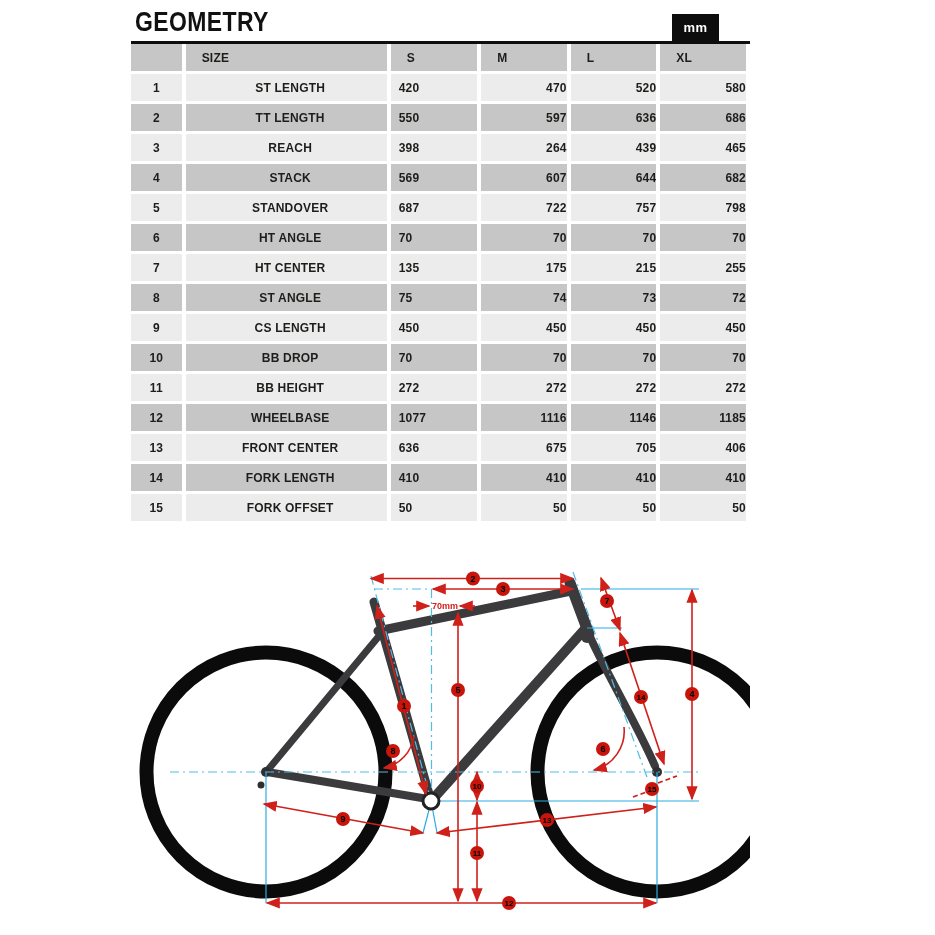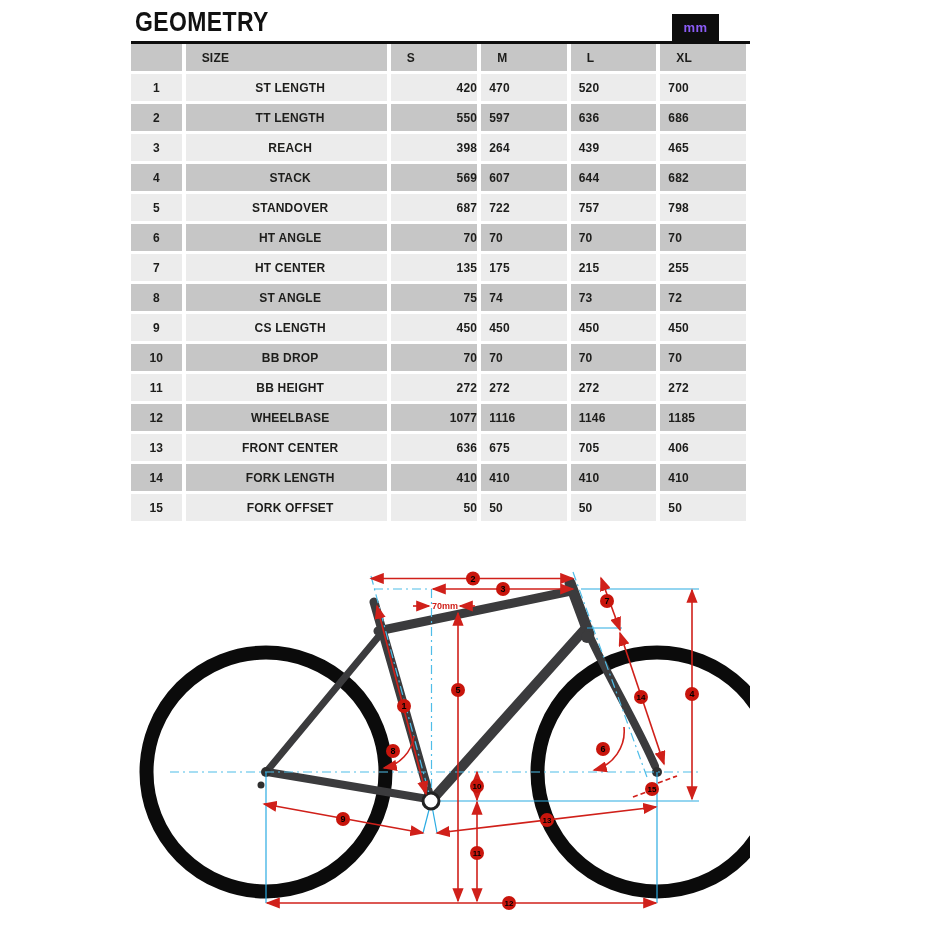--- a/index.html
+++ b/index.html
@@ -3,33 +3,33 @@
 <meta charset="utf-8">
 <style>
   html,body{margin:0;padding:0;background:#fff;}
   .page{position:relative;width:750px;height:935px;background:#fff;overflow:hidden;
         font-family:"Liberation Sans",sans-serif;}
   
   .title{position:absolute;left:135px;top:6px;font-size:28px;font-weight:700;color:#111;
          letter-spacing:.5px;transform:scaleX(.82);transform-origin:left top;white-space:nowrap;}
   .rule{position:absolute;left:131px;top:41px;width:659px;height:3px;background:#0d0d0d;}
   .badge{position:absolute;left:672px;top:14px;width:47px;height:27px;background:#0d0d0d;
-         color:#8b5cf6;font-size:13px;font-weight:700;display:flex;align-items:center;justify-content:center;
+         color:#ffffff;font-size:13px;font-weight:700;display:flex;align-items:center;justify-content:center;
          letter-spacing:.5px;}
   
   .geo-table{position:absolute;left:127px;top:41px;border-collapse:separate;border-spacing:4px 3px;
              table-layout:fixed;}
   .geo-table th,.geo-table td{height:27px;padding:0;font-size:12px;font-weight:700;color:#1d1d1b;
              letter-spacing:.2px;vertical-align:middle;overflow:hidden;white-space:nowrap;}
   .geo-table th{background:#c6c6c6;text-align:left;padding-left:16px;}
   .geo-table th.c-num{padding-left:0;}
   .c-num{width:64px;text-align:center;}
   .c-label{width:220px;text-align:center;padding-left:8px;}
-  .c-val{width:88px;text-align:left;padding-left:8px;}
-  .c-val-s{width:89px;text-align:right;padding-left:8px;}
+  .c-val{width:88px;text-align:right;padding-left:8px;}
+  .c-val-s{width:89px;text-align:left;padding-left:8px;}
   tr.r-light td{background:#ececec;}
   tr.r-dark td{background:#c6c6c6;}
   .geo-table td.c-label,.geo-table td.c-val,.geo-table td.c-val-s{padding-left:8px;}
   
   .diagram{position:absolute;left:0;top:535px;}
   .frame-t{stroke:#3b3b3d;fill:none;stroke-linecap:round;}
   .cy{stroke:#2aabe2;stroke-width:1.2;fill:none;}
   .cyd{stroke:#4fbde8;stroke-width:1.2;fill:none;stroke-dasharray:9 4 2 4;}
   .rd{stroke:#d0201a;stroke-width:1.6;fill:none;}
   .rdd{stroke:#d0201a;stroke-width:1.8;fill:none;stroke-dasharray:5 3;}
@@ -60,21 +60,21 @@
         <th class="c-val">XL</th>
       </tr>
     </thead>
     <tbody>
         <tr class="r-light">
           <td class="c-num">1</td>
           <td class="c-label">ST LENGTH</td>
           <td class="c-val-s">420</td>
           <td class="c-val">470</td>
           <td class="c-val">520</td>
-          <td class="c-val">700</td>
+          <td class="c-val">580</td>
         </tr>
         <tr class="r-dark">
           <td class="c-num">2</td>
           <td class="c-label">TT LENGTH</td>
           <td class="c-val-s">550</td>
           <td class="c-val">597</td>
           <td class="c-val">636</td>
           <td class="c-val">686</td>
         </tr>
         <tr class="r-light">

